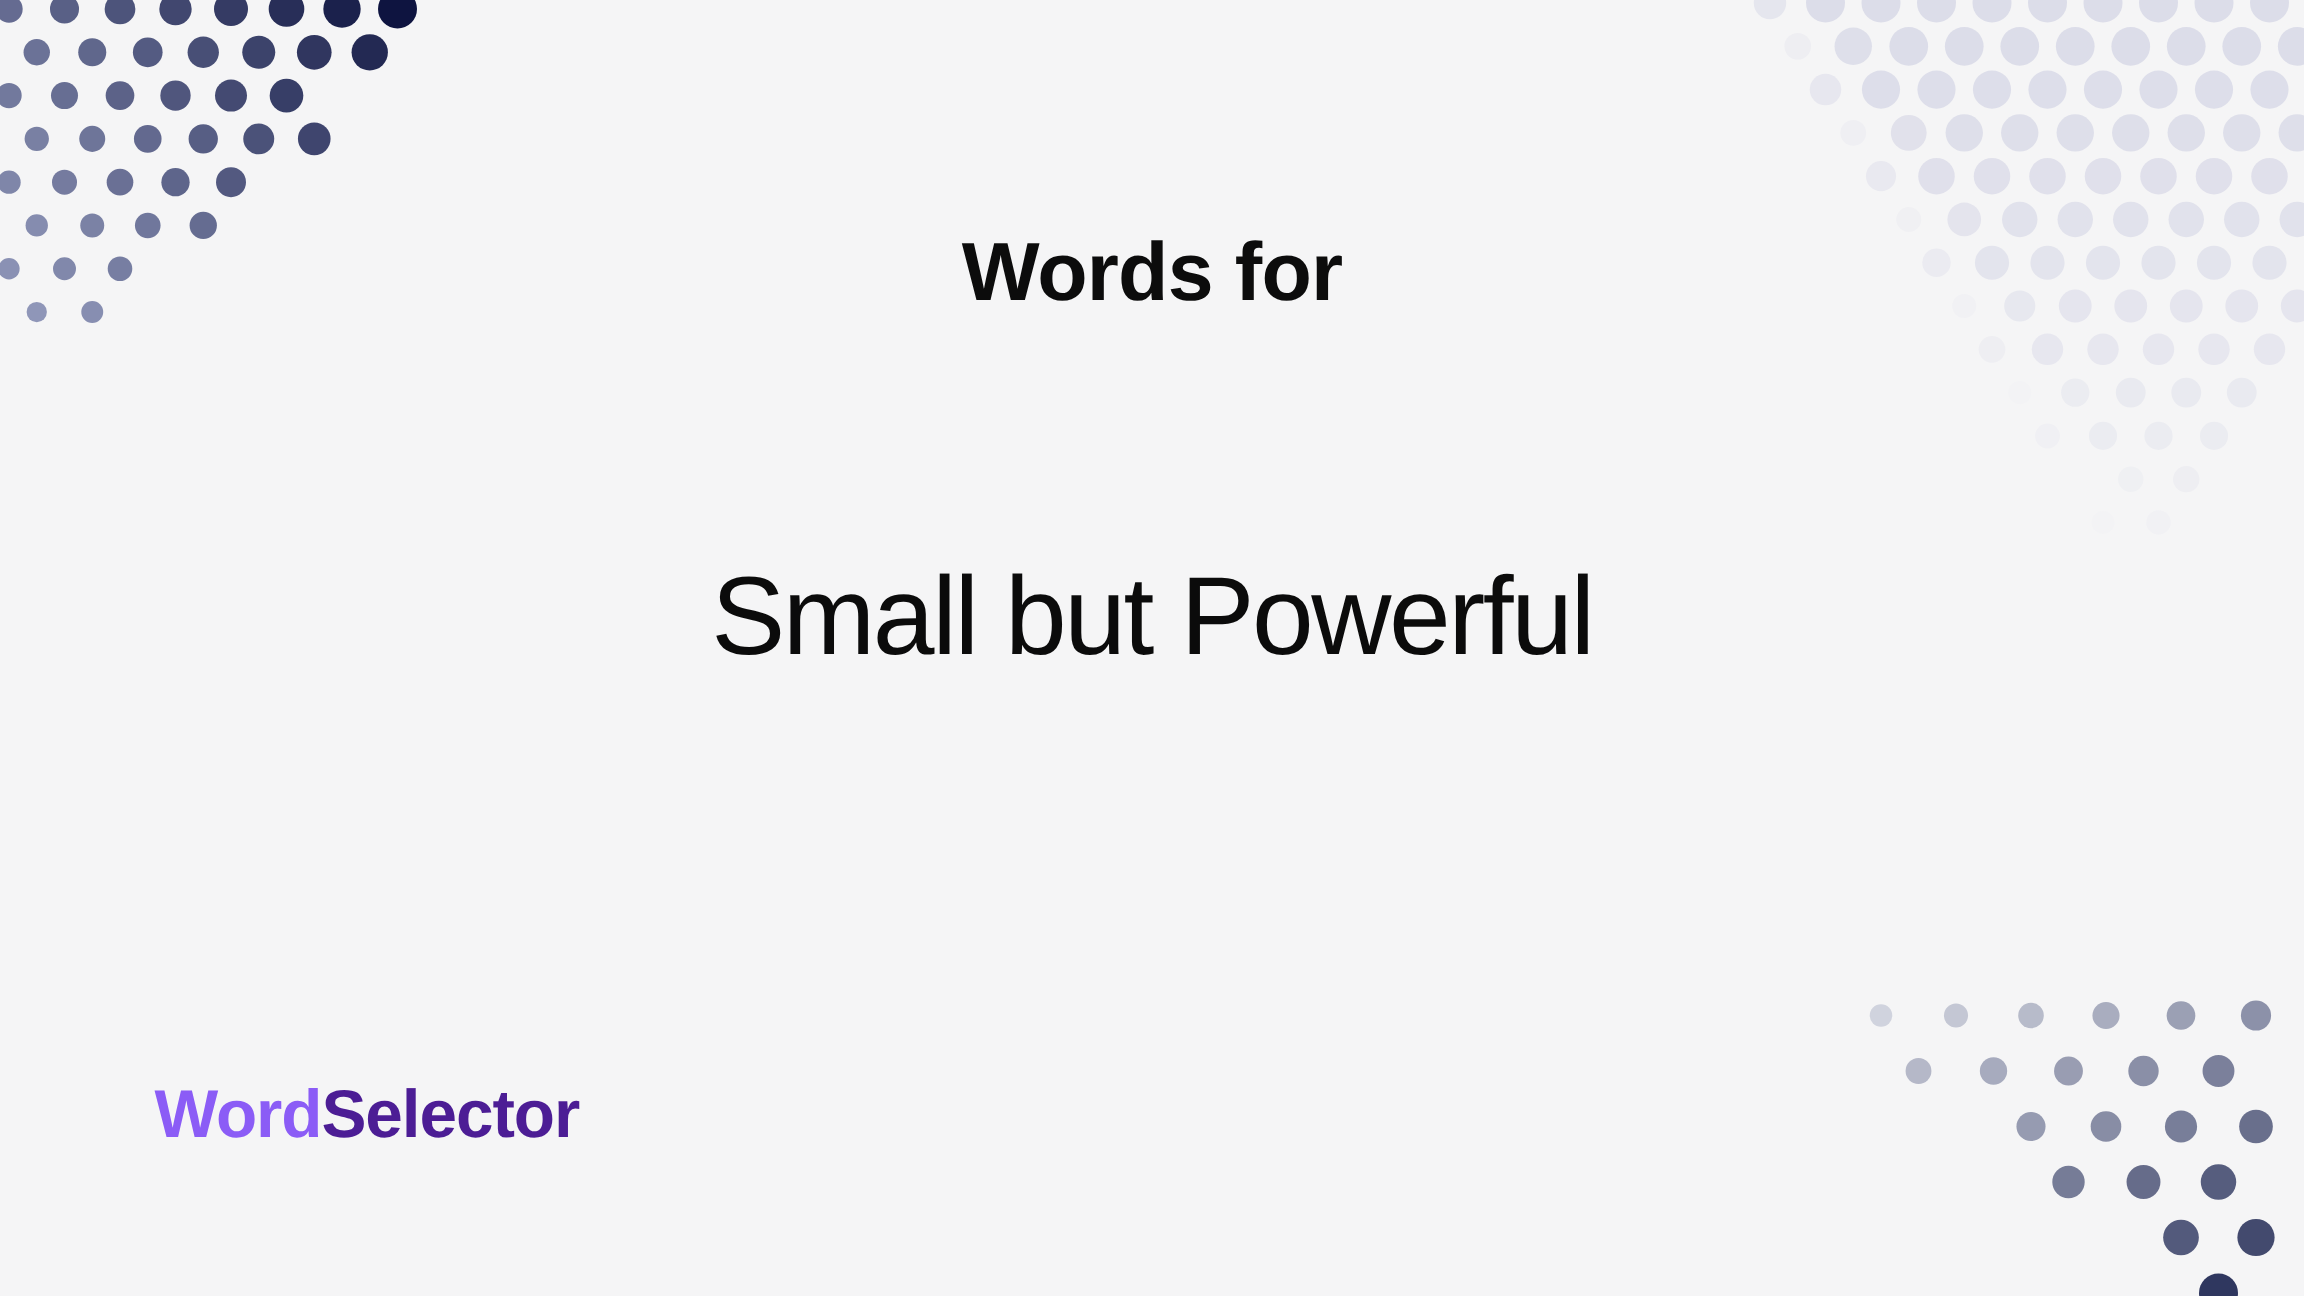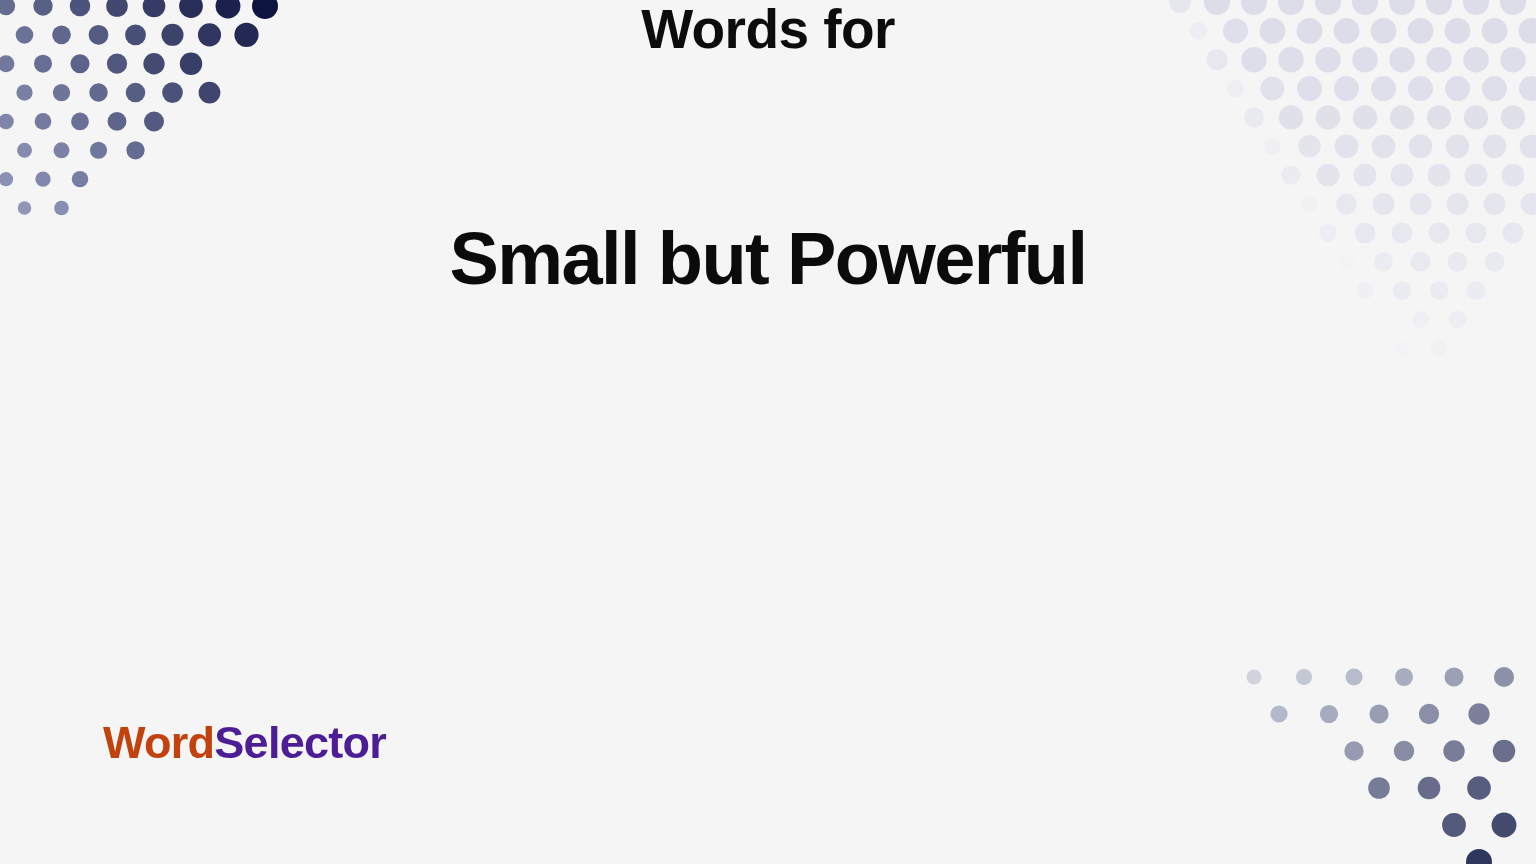--- a/index.html
+++ b/index.html
@@ -44,50 +44,51 @@
     top: 0;
     height: 664px;
     display: flex;
     flex-direction: column;
     align-items: center;
     justify-content: flex-start;
     text-align: center;
   }
 
   .eyebrow {
+    margin-top: 152px;
     font-size: 55px;
     font-weight: 700;
     letter-spacing: -0.01em;
     color: #0c0c0c;
     line-height: 1.08;
     white-space: nowrap;
   }
 
   .headline {
     margin-top: 160px;
     font-size: 74px;
-    font-weight: 700;
+    font-weight: 400;
     letter-spacing: -0.022em;
     color: #0b0b0b;
     line-height: 1.08;
     white-space: nowrap;
   }
 
   
   .logo {
     position: absolute;
     left: 103px;
     top: 720px;
     font-size: 45px;
     font-weight: 700;
     letter-spacing: -0.016em;
     line-height: 1;
     white-space: nowrap;
   }
-  .logo .logo-word { color: #c2410c; }
+  .logo .logo-word { color: #8b5cf6; }
   .logo .logo-selector { color: #4c1d95; }
 </style>
 </head>
 <body>
 
 <div id="slide">
 
   <div class="dotfield" id="dots-top-left">
     <svg id="svg-tl" width="300" height="260" viewBox="0 0 300 260" aria-hidden="true">
         <circle cx="20.00" cy="20.00" r="9.13" fill="rgb(101,107,145)"></circle>

